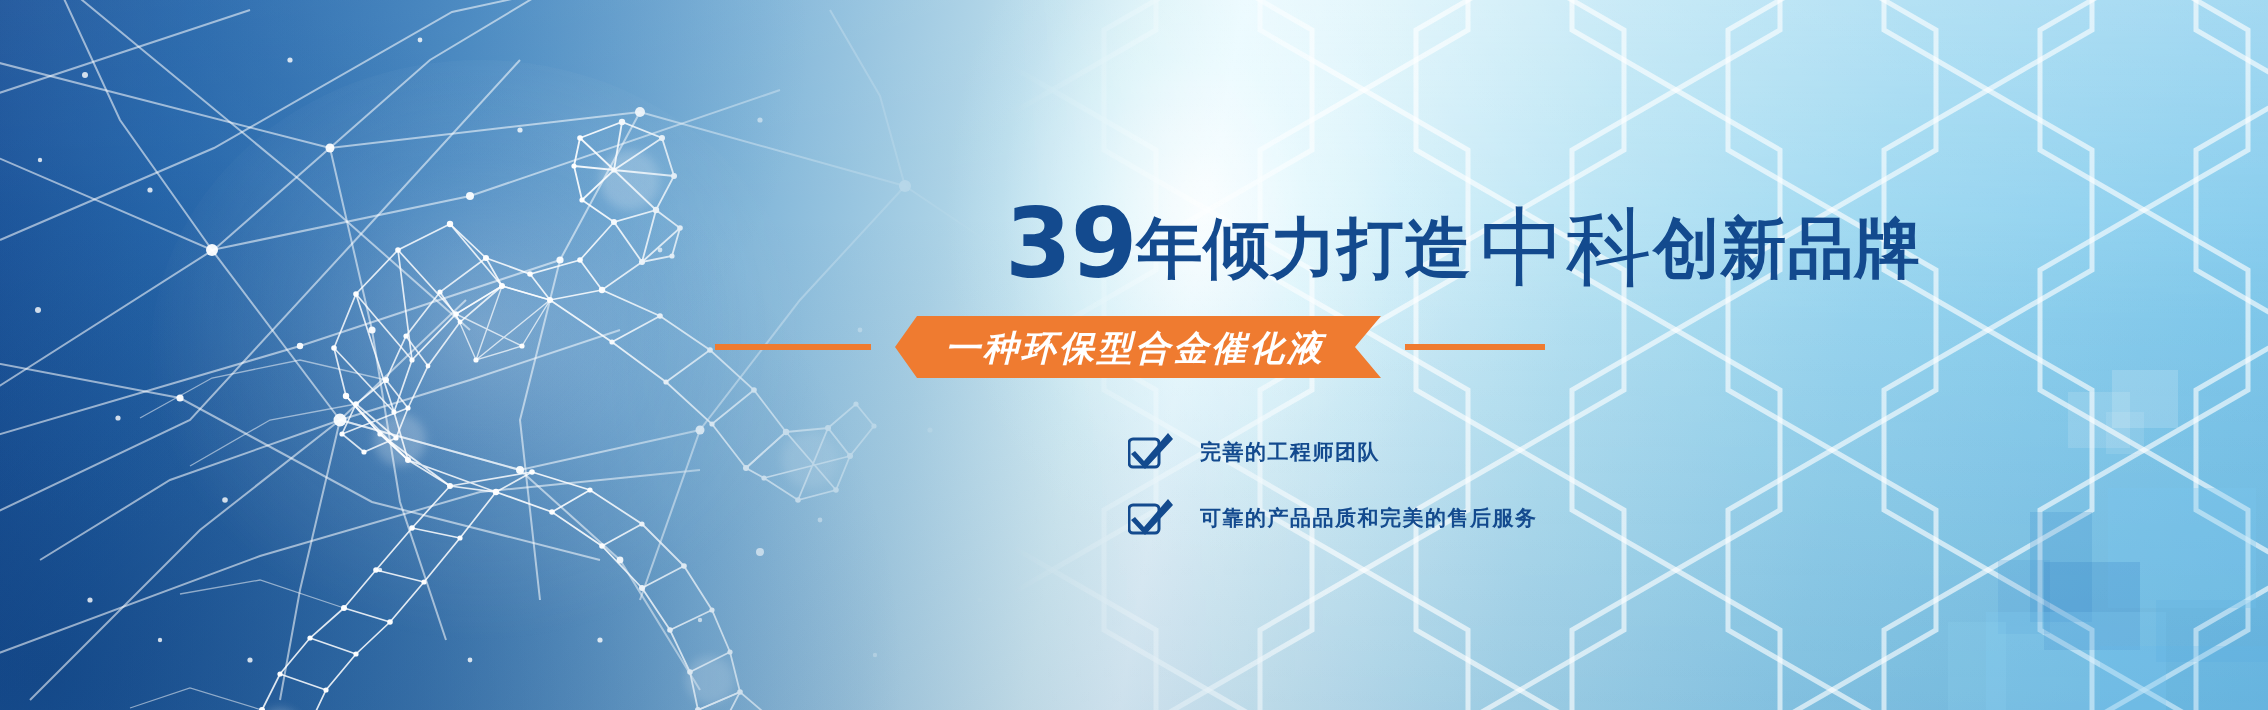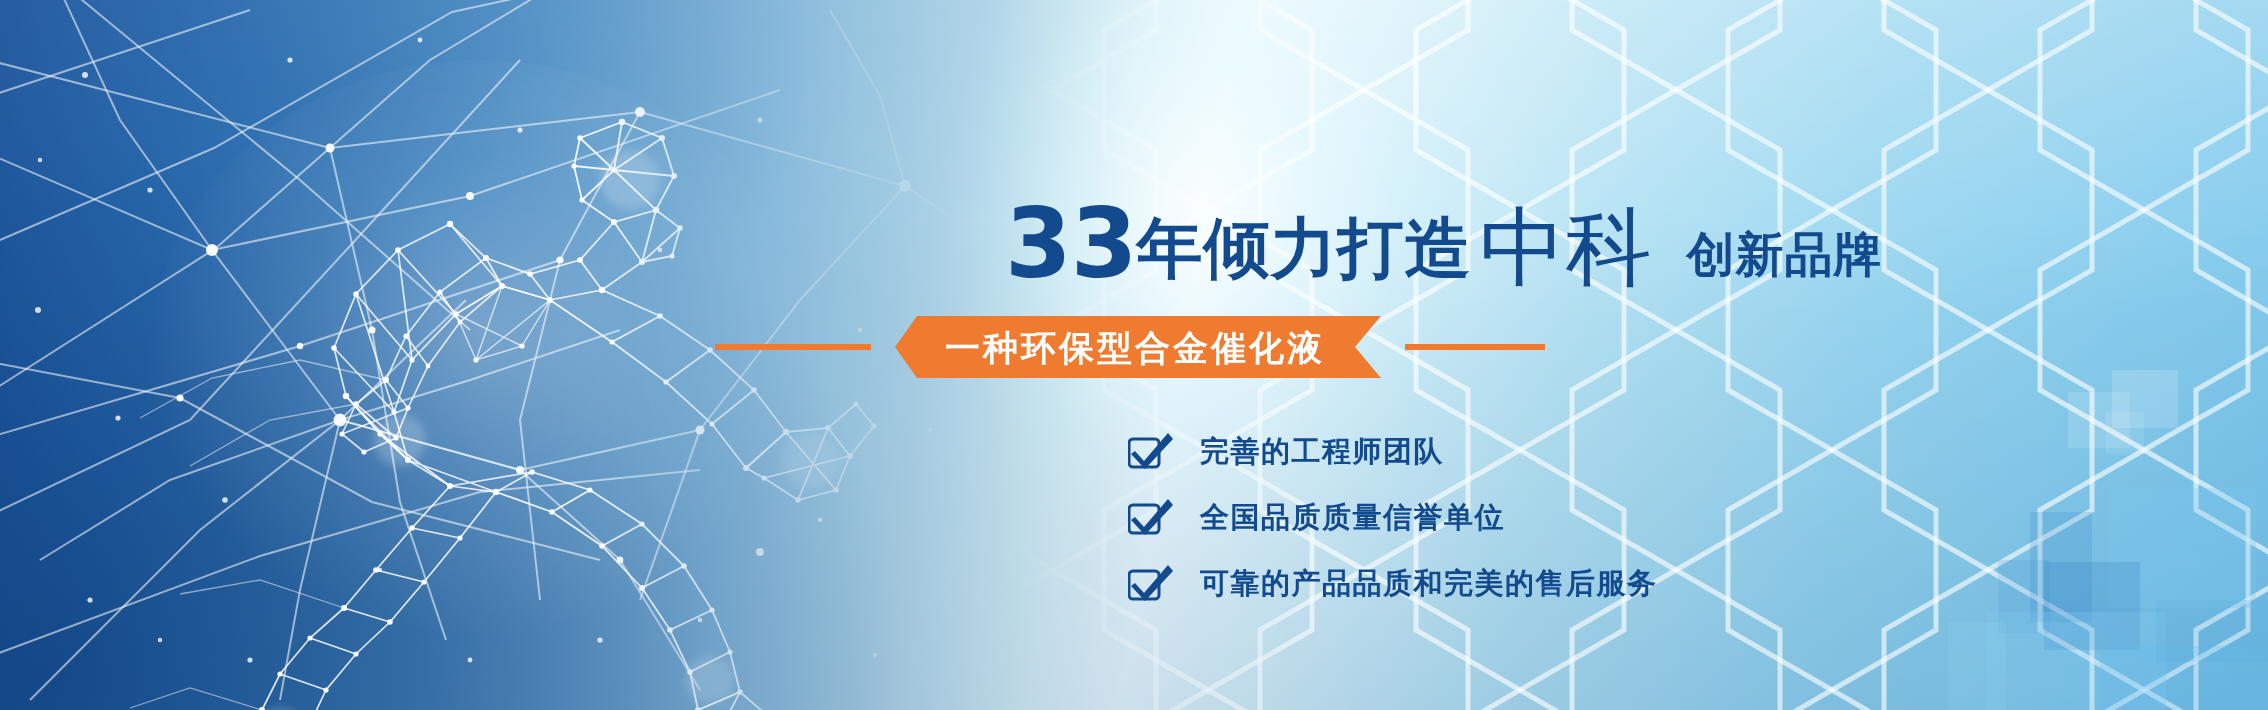--- a/index.html
+++ b/index.html
@@ -121,25 +121,24 @@
   }
   .hl-em {
     font-size:86px;
     font-weight:normal;
     letter-spacing:0px;
     margin-left:8px;
     margin-right:2px;
     vertical-align:-4px;
   }
   .hl-t2 {
-    font-size:48px;
+    font-size:66px;
     font-weight:bold;
     letter-spacing:1px;
     vertical-align:2px;
-    margin-left:33px;
   }
 
   
   .ribbon-row {
     position:absolute;
     left:-290px; top:316px;
     width:1390px; height:62px;
     display:flex;
     align-items:center;
   }
@@ -157,20 +156,21 @@
     height:62px;
     padding:0 46px 0 50px;
     background:#EF7B30;
     display:flex;
     align-items:center;
     justify-content:flex-start;
     clip-path:polygon(
       22px 0%, 100% 0%, 100% 0%,
       calc(100% - 26px) 50%, 100% 100%,
       22px 100%, 0% 50%);
+    font-style:italic;
   }
   .badge-text {
     color:#ffffff;
     font-size:35px;
     font-weight:bold;
     letter-spacing:3px;
     white-space:nowrap;
     line-height:1;
     padding-right:10px;
   }
@@ -190,21 +190,21 @@
   }
   .feature-icon {
     flex:none;
     width:46px; height:40px;
     margin-right:26px;
     position:relative;
   }
   .feature-icon svg { display:block; }
   .feature-label {
     color:#134A8E;
-    font-size:29px;
+    font-size:21px;
     font-weight:bold;
     letter-spacing:1.5px;
     white-space:nowrap;
     line-height:1;
   }
 </style>
 </head>
 <body>
 
 <div class="banner">
@@ -564,21 +564,21 @@
     <div class="sq" style="left:2044px; top:562px; width:96px;  height:88px;  background:rgba(40,120,195,0.20);"></div>
     <div class="sq" style="left:1986px; top:612px; width:180px; height:98px;  background:rgba(130,205,242,0.26);"></div>
     <div class="sq" style="left:1948px; top:622px; width:58px;  height:88px;  background:rgba(150,215,245,0.18);"></div>
     <div class="sq" style="left:2100px; top:646px; width:168px; height:64px;  background:rgba(100,185,235,0.22);"></div>
     <div class="sq" style="left:2156px; top:600px; width:112px; height:62px;  background:rgba(80,170,225,0.16);"></div>
   </div>
 
   <div class="content">
 
     <div class="headline">
-      <span class="hl-num">33</span><span class="hl-t1">年倾力打造</span><span class="hl-em">中科</span><span class="hl-t2">创新品牌</span>
+      <span class="hl-num">39</span><span class="hl-t1">年倾力打造</span><span class="hl-em">中科</span><span class="hl-t2">创新品牌</span>
     </div>
 
     <div class="ribbon-row">
       <div class="rib-line left"></div>
       <div class="badge">
         <span class="badge-text">一种环保型合金催化液</span>
       </div>
       <div class="rib-line right"></div>
     </div>
 
@@ -587,29 +587,20 @@
       <div class="feature">
         <span class="feature-icon">
           <svg width="46" height="40" viewBox="0 0 46 40" xmlns="http://www.w3.org/2000/svg">
             <path d="M5,8 h22 a4,4 0 0 1 4,4 v20 a4,4 0 0 1 -4,4 h-22 a4,4 0 0 1 -4,-4 v-20 a4,4 0 0 1 4,-4 z" fill="none" stroke="#134A8E" stroke-width="3"></path>
             <path d="M7,20 L16,30 L40,2 L45,8 L17,38 L3,23 Z" fill="#134A8E"></path>
           </svg>
         </span>
         <span class="feature-label">完善的工程师团队</span>
       </div>
 
-      <div class="feature">
-        <span class="feature-icon">
-          <svg width="46" height="40" viewBox="0 0 46 40" xmlns="http://www.w3.org/2000/svg">
-            <path d="M5,8 h22 a4,4 0 0 1 4,4 v20 a4,4 0 0 1 -4,4 h-22 a4,4 0 0 1 -4,-4 v-20 a4,4 0 0 1 4,-4 z" fill="none" stroke="#134A8E" stroke-width="3"></path>
-            <path d="M7,20 L16,30 L40,2 L45,8 L17,38 L3,23 Z" fill="#134A8E"></path>
-          </svg>
-        </span>
-        <span class="feature-label">全国品质质量信誉单位</span>
-      </div>
 
       <div class="feature">
         <span class="feature-icon">
           <svg width="46" height="40" viewBox="0 0 46 40" xmlns="http://www.w3.org/2000/svg">
             <path d="M5,8 h22 a4,4 0 0 1 4,4 v20 a4,4 0 0 1 -4,4 h-22 a4,4 0 0 1 -4,-4 v-20 a4,4 0 0 1 4,-4 z" fill="none" stroke="#134A8E" stroke-width="3"></path>
             <path d="M7,20 L16,30 L40,2 L45,8 L17,38 L3,23 Z" fill="#134A8E"></path>
           </svg>
         </span>
         <span class="feature-label">可靠的产品品质和完美的售后服务</span>
       </div>

